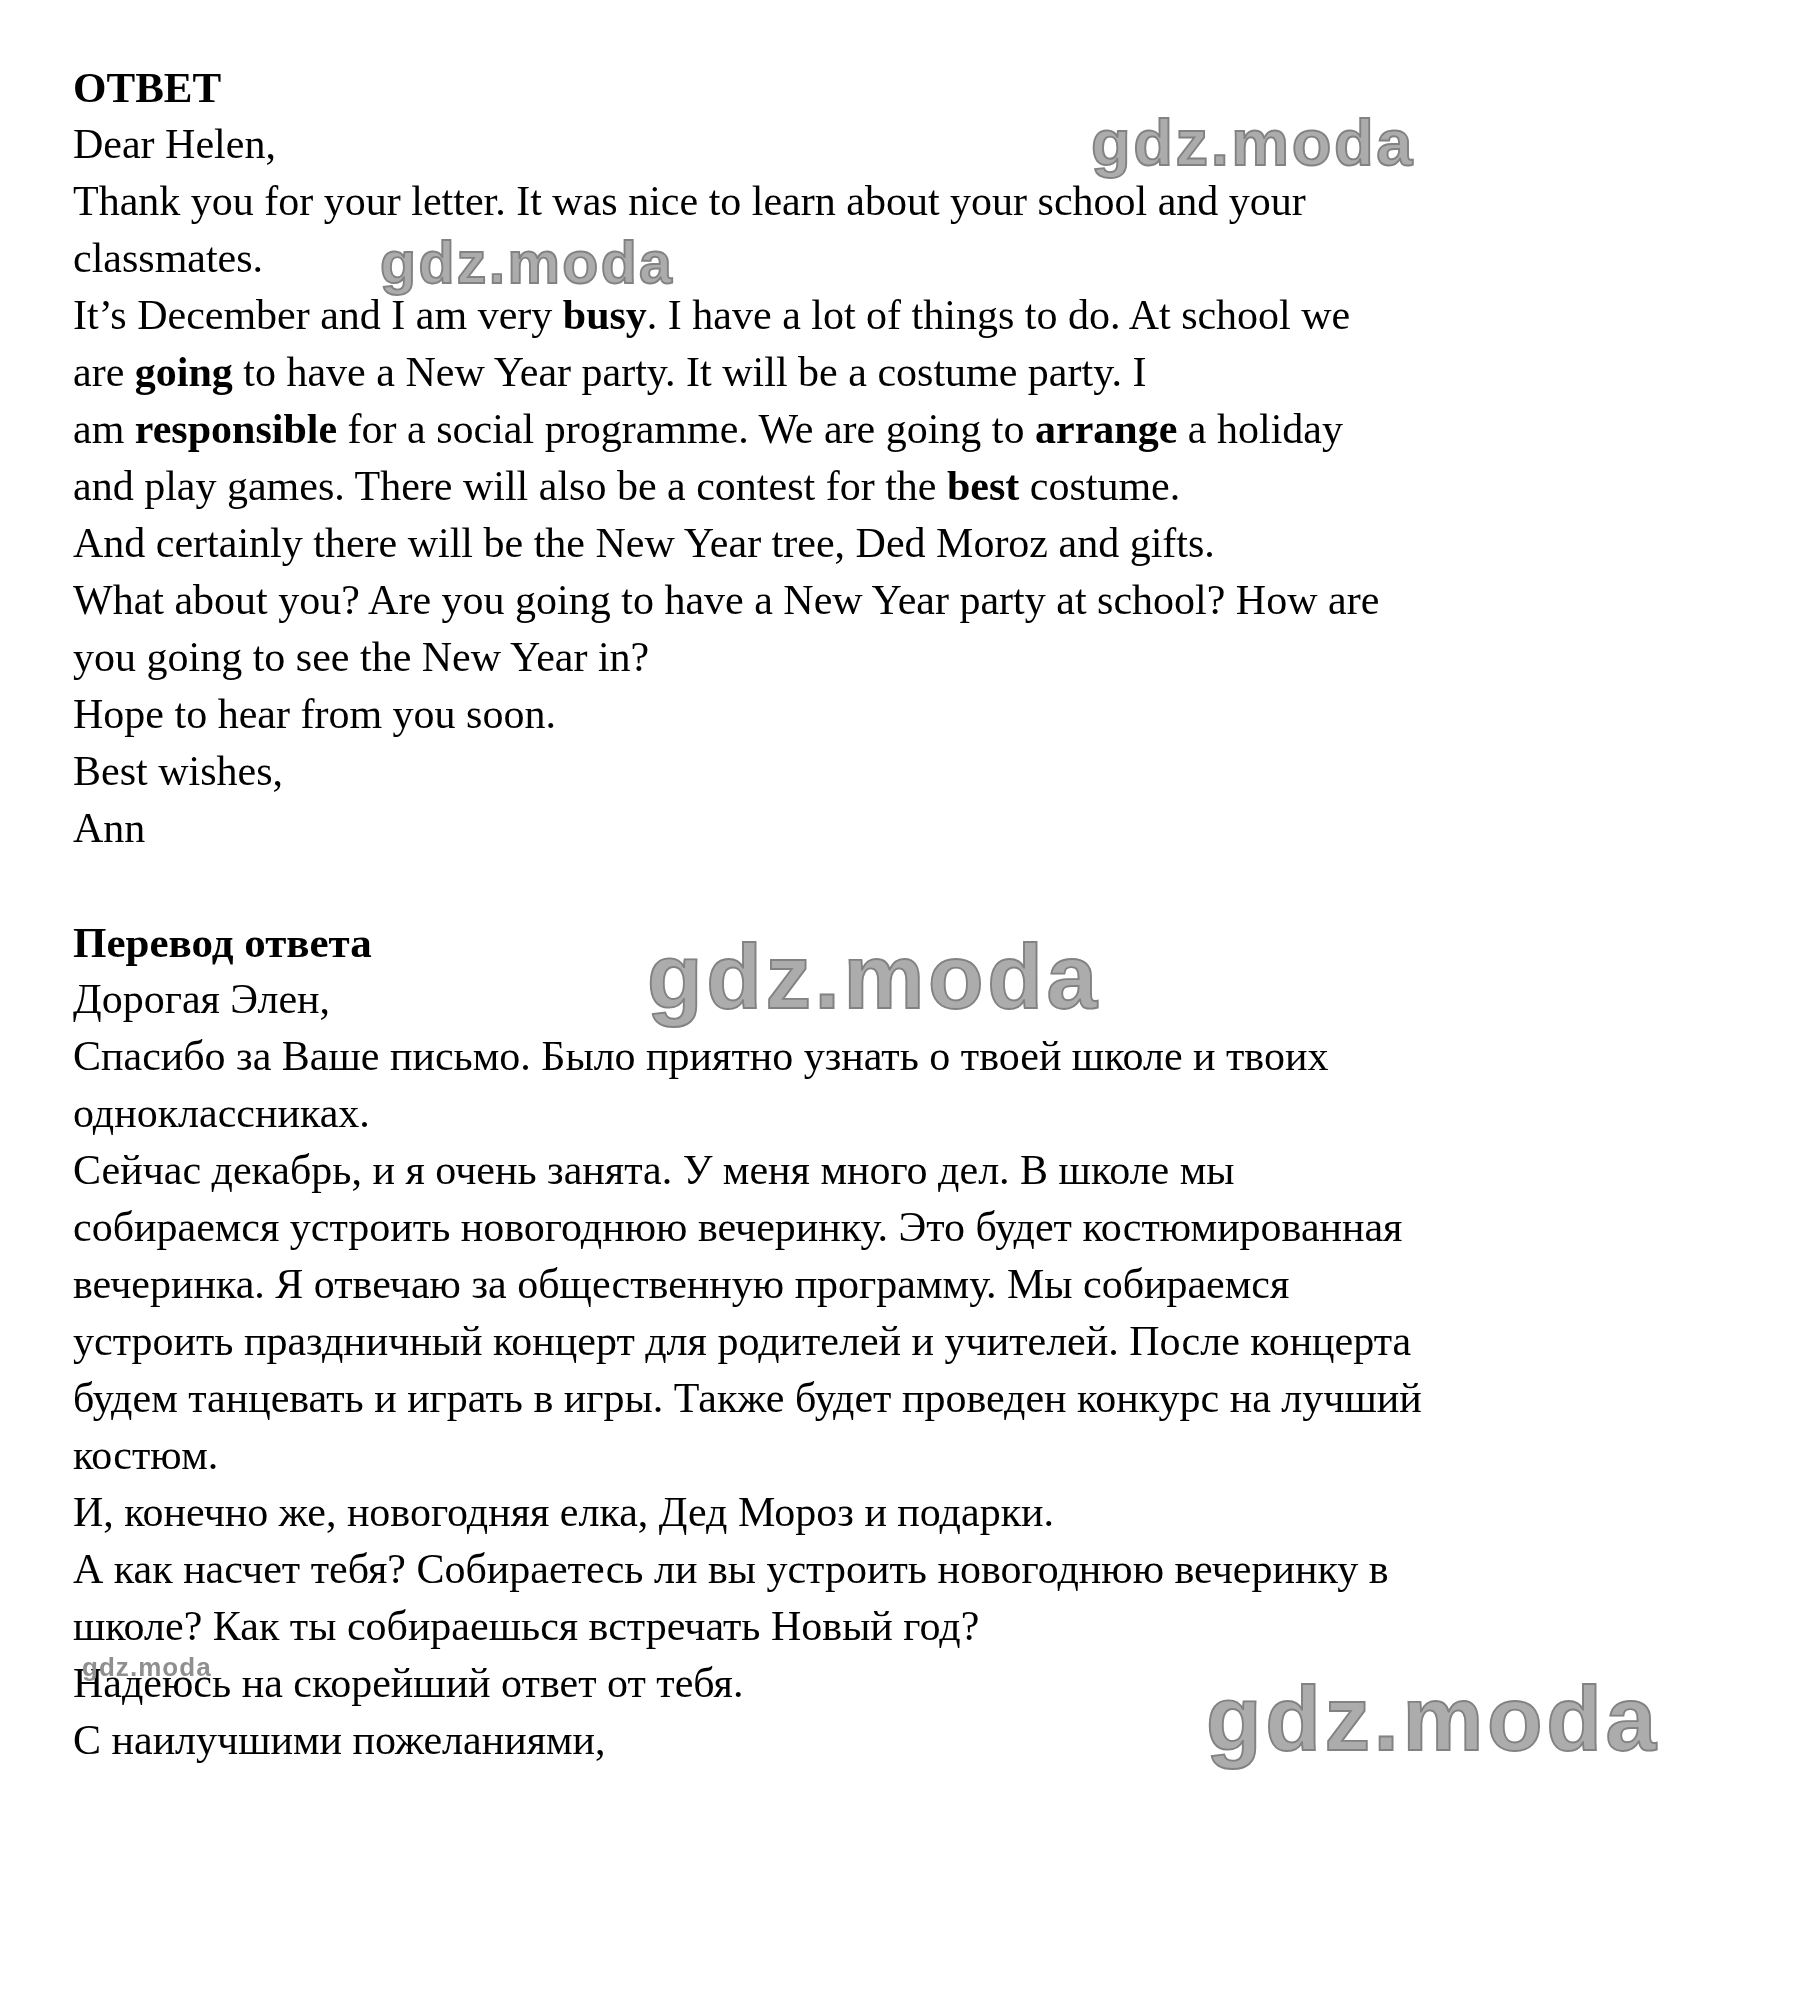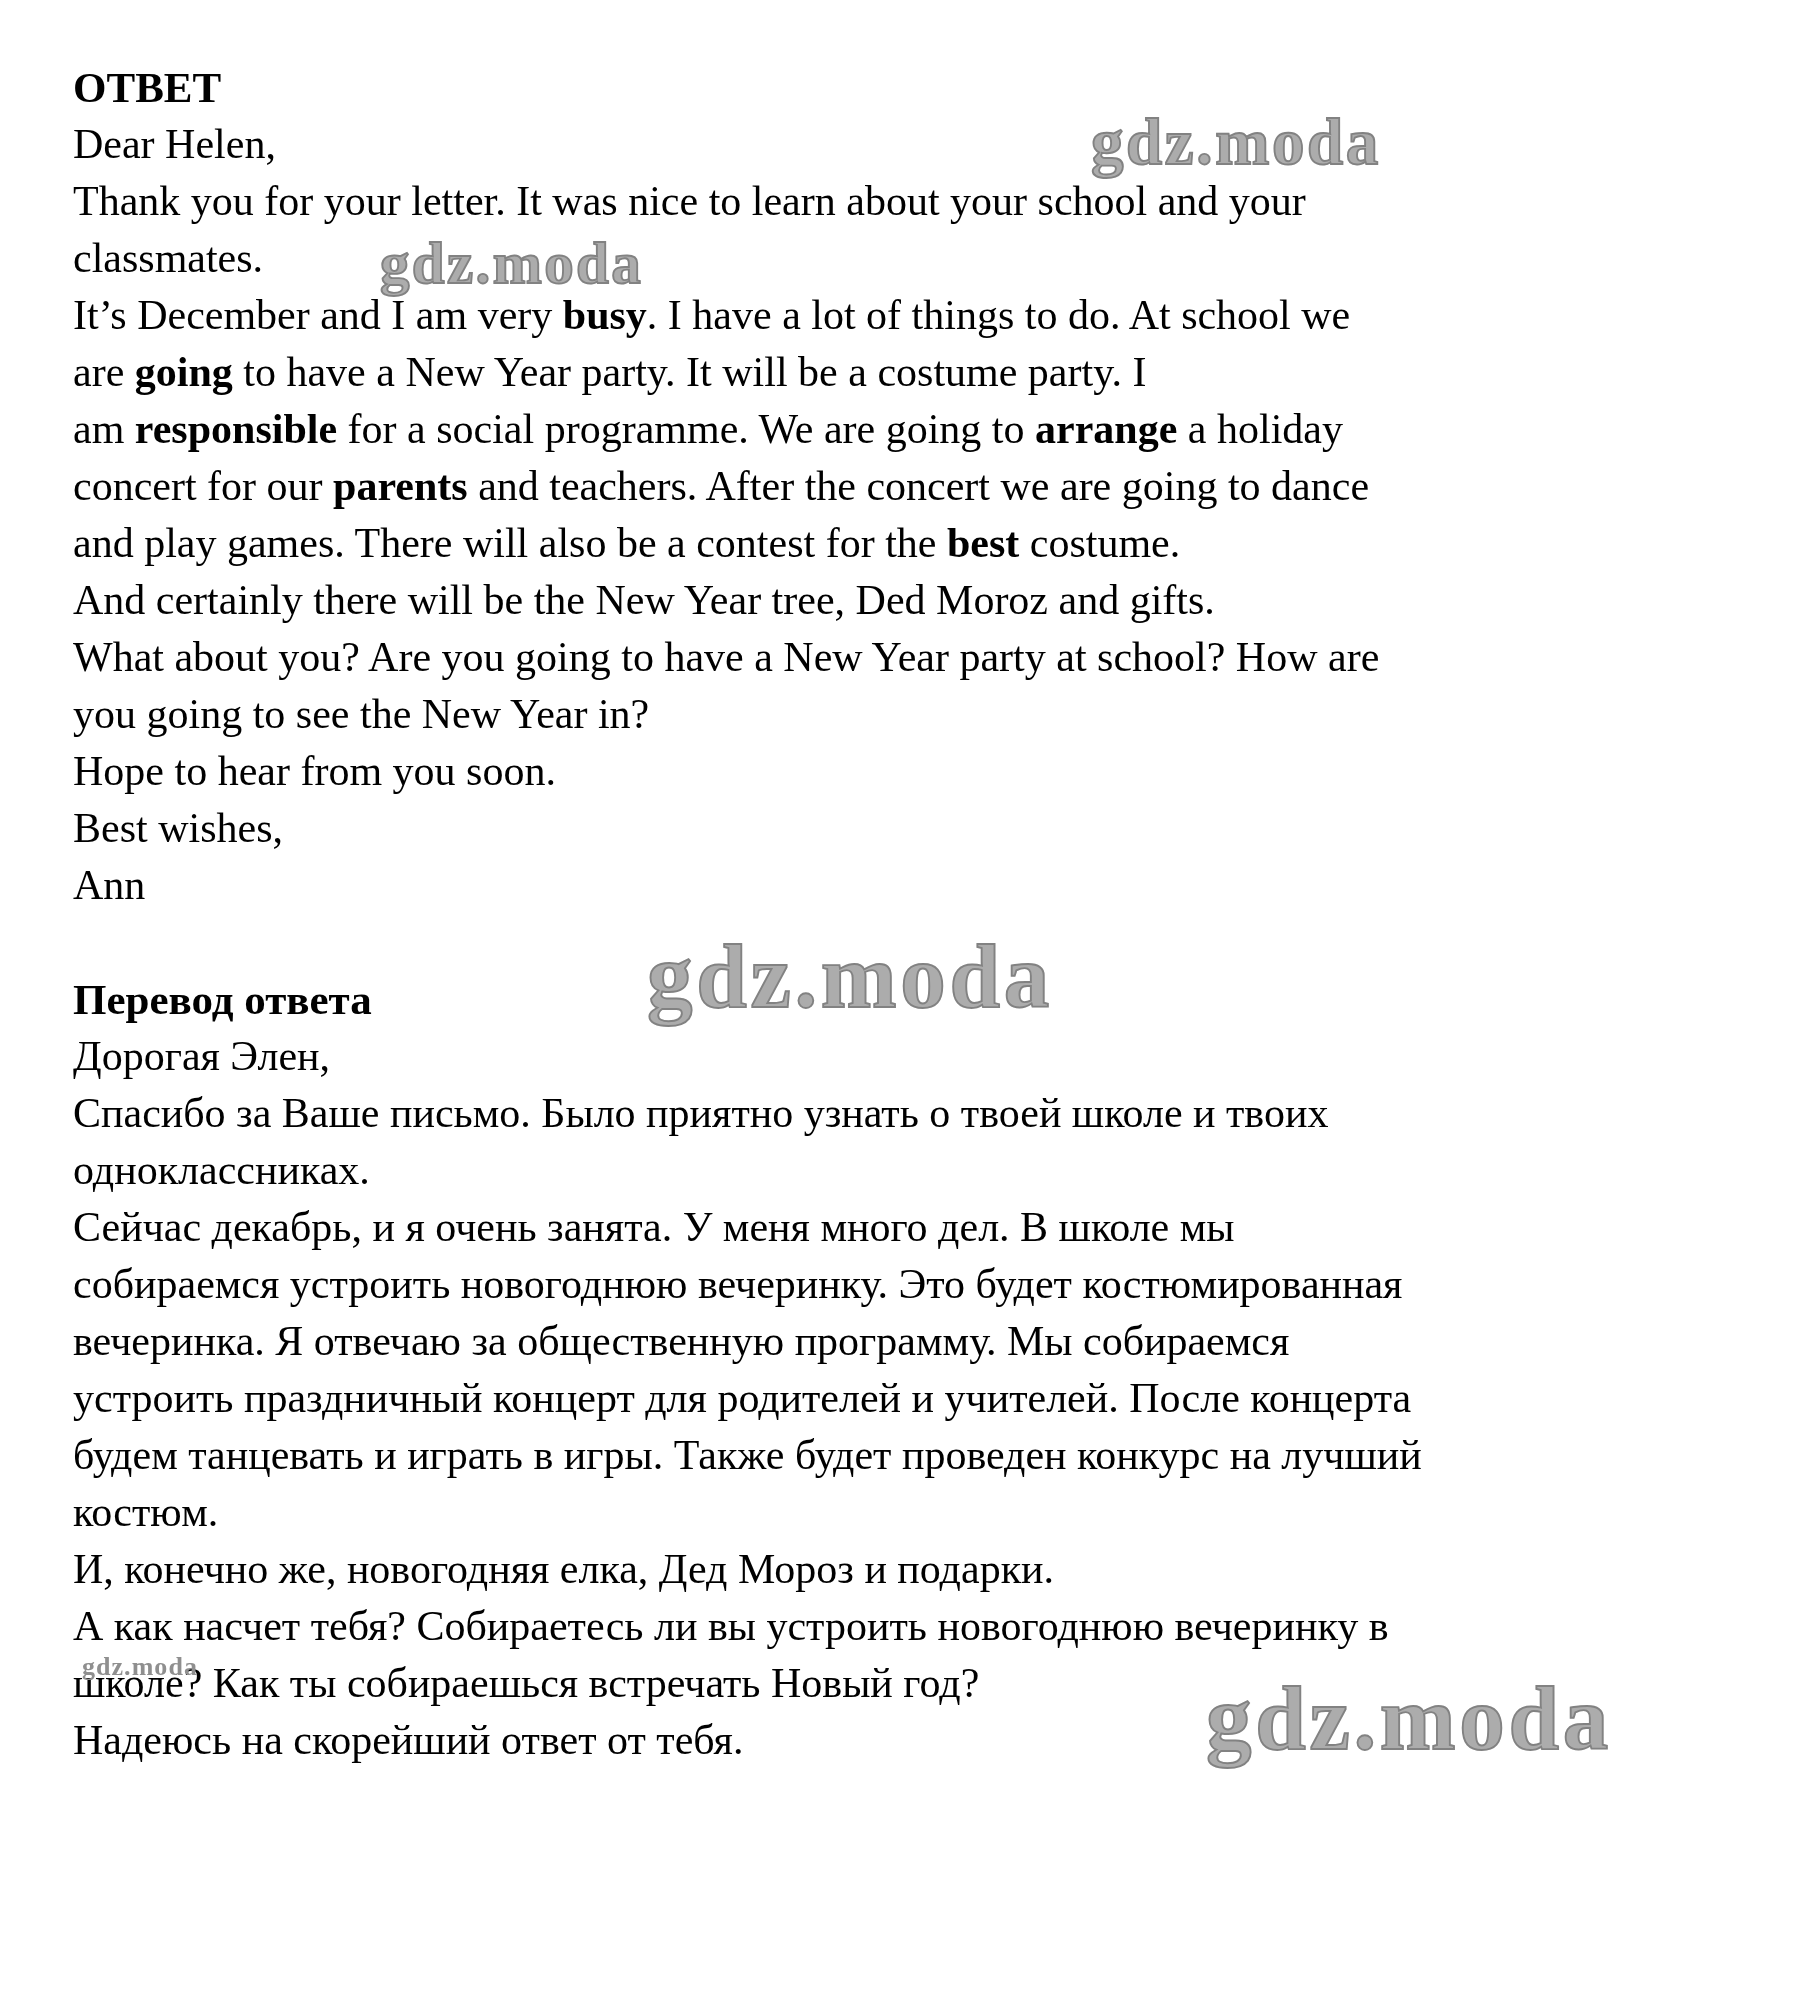--- a/index.html
+++ b/index.html
@@ -35,21 +35,21 @@
   .line {
     white-space: nowrap;
     line-height: 57px;
   }
   .line b { font-weight: bold; }
   #translation-lines .line:last-child {
     margin-top: 50px;
   }
   #watermarks .wm {
     position: absolute;
-    font-family: Liberation Serif, serif;
+    font-family: Liberation Sans, sans-serif;
     font-weight: bold;
     letter-spacing: 0.04em;
     white-space: nowrap;
     pointer-events: none;
     line-height: 1;
   }
   #watermarks .wm-outline {
     color: rgba(205, 205, 205, 0.35);
     -webkit-text-stroke: 1.9px #828282;
     text-shadow: 0 0 0.9px #9a9a9a;
@@ -65,21 +65,20 @@
 
   <h1 class="heading">ОТВЕТ</h1>
 
   <div id="answer-lines">
       <div class="line"><span>Dear Helen,</span></div>
       <div class="line"><span>Thank you for your letter. It was nice to learn about your school and your</span></div>
       <div class="line"><span>classmates.</span></div>
       <div class="line"><span>It’s December and I am very </span><b>busy</b><span>. I have a lot of things to do. At school we</span></div>
       <div class="line"><span>are </span><b>going</b><span> to have a New Year party. It will be a costume party. I</span></div>
       <div class="line"><span>am </span><b>responsible</b><span> for a social programme. We are going to </span><b>arrange</b><span> a holiday</span></div>
-      <div class="line"><span>concert for our </span><b>parents</b><span> and teachers. After the concert we are going to dance</span></div>
       <div class="line"><span>and play games. There will also be a contest for the </span><b>best</b><span> costume.</span></div>
       <div class="line"><span>And certainly there will be the New Year tree, Ded Moroz and gifts.</span></div>
       <div class="line"><span>What about you? Are you going to have a New Year party at school? How are</span></div>
       <div class="line"><span>you going to see the New Year in?</span></div>
       <div class="line"><span>Hope to hear from you soon.</span></div>
       <div class="line"><span>Best wishes,</span></div>
       <div class="line"><span>Ann</span></div>
     </div>
 
   <h2 class="heading-italic">Перевод ответа</h2>

